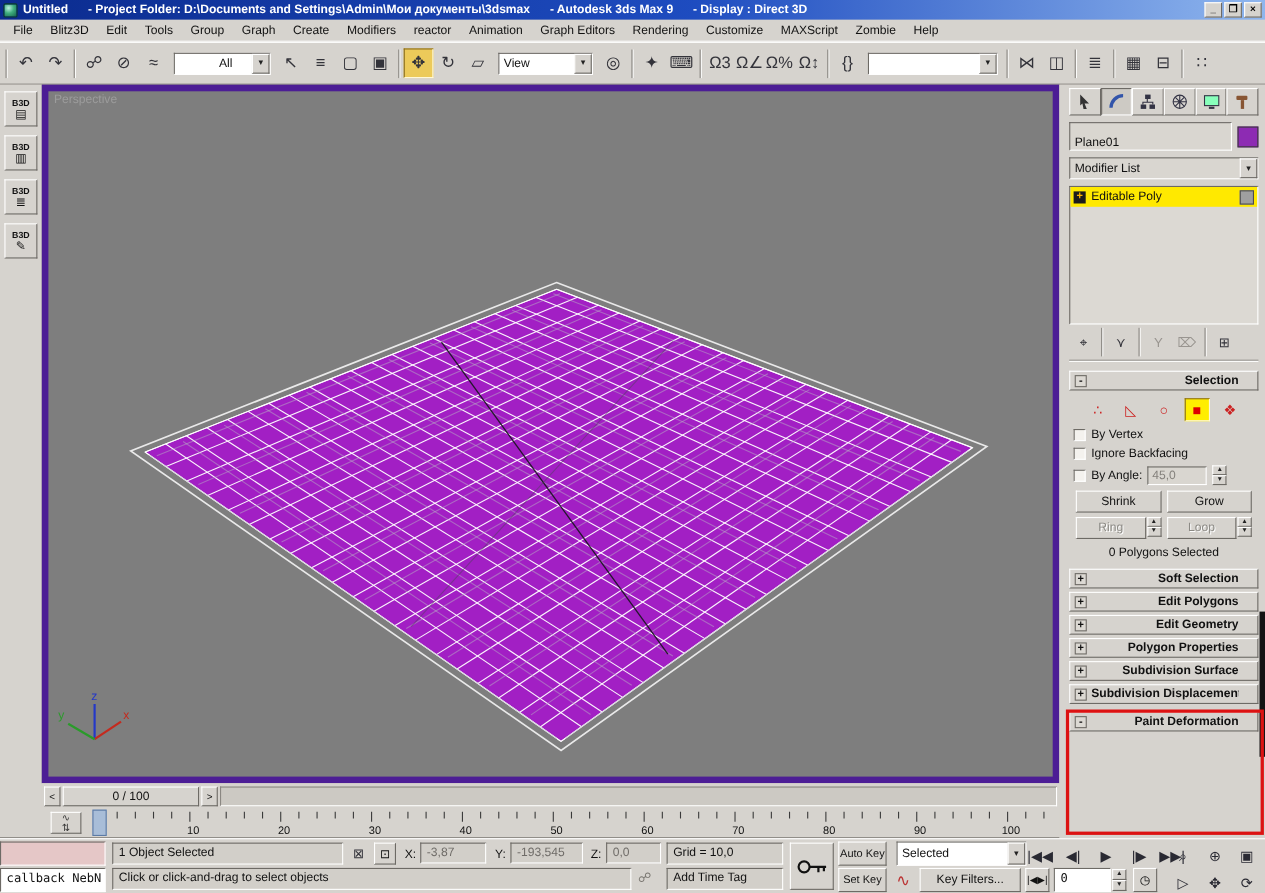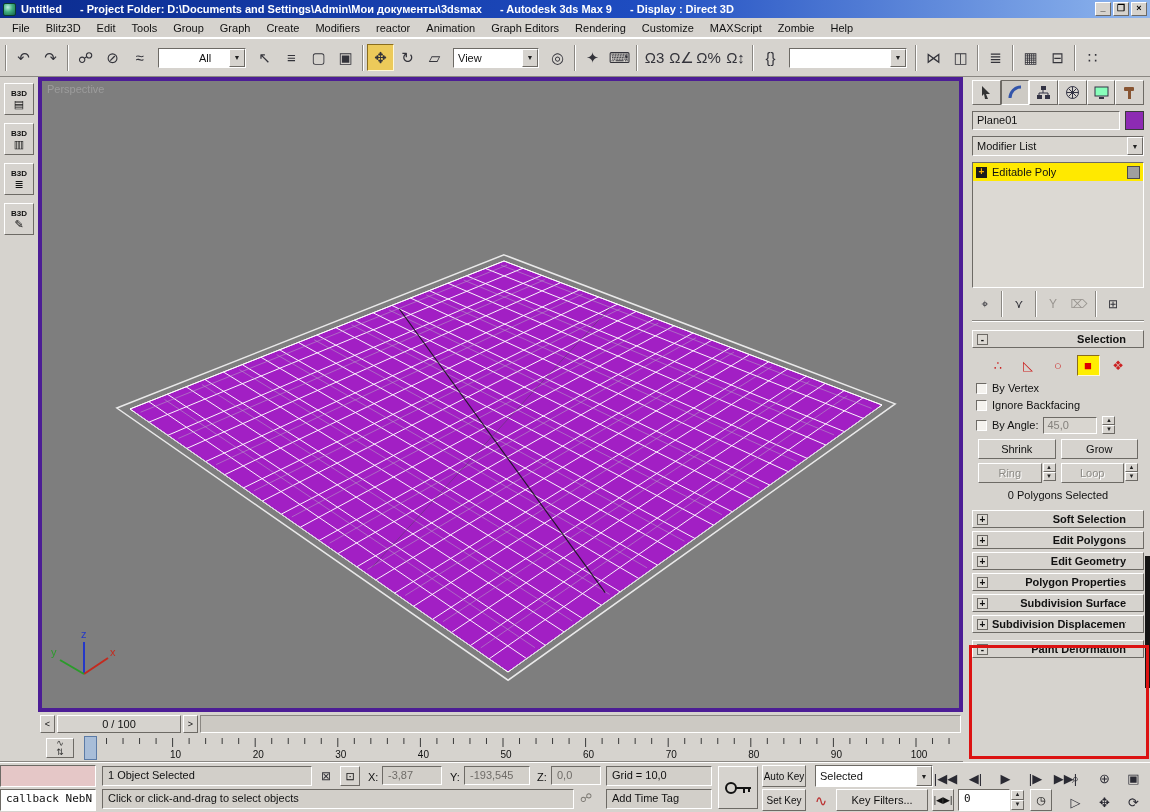--- a/index.html
+++ b/index.html
@@ -32,32 +32,32 @@
   .dd-btn{width:16px;height:100%;background:#d6d3ce;border:1px solid;border-color:#fff #6d6a65 #6d6a65 #fff;font-size:7px;display:flex;align-items:center;justify-content:center;color:#222}
 
   
   .left-strip{position:absolute;left:0;top:77px;width:38px;height:658px;background:#d6d3ce;padding-top:6px}
   .b3d{width:30px;height:32px;margin:0 auto 8px auto;background:#d6d3ce;border:1px solid;border-color:#fff #6d6a65 #6d6a65 #fff;
     display:flex;flex-direction:column;align-items:center;justify-content:center}
   .b3d-l{font-size:8px;font-weight:bold;line-height:9px}
   .b3d-g{font-size:11px;line-height:12px}
 
   
-  .viewport{position:absolute;left:38px;top:77px;width:925px;height:635px;background:#7e7e7e;border:4px solid #4c1d95;overflow:hidden}
+  .viewport{position:absolute;left:38px;top:77px;width:925px;height:635px;background:#7e7e7e;border:6px solid #4c1d95;overflow:hidden}
   .vp-label{position:absolute;left:5px;top:2px;color:#9c9c9c;z-index:3}
   #vp-svg{position:absolute;left:0;top:0;z-index:1}
   .axis-tripod{position:absolute;left:6px;bottom:22px;z-index:2}
 
   
   .panel{position:absolute;left:963px;top:77px;width:187px;height:685px;background:#d6d3ce;padding:3px 6px 0 9px}
   .tabs{display:flex;height:25px;margin-bottom:6px}
   .tab{flex:1;display:flex;align-items:center;justify-content:center;background:#d6d3ce;border:1px solid;border-color:#fff #6d6a65 #6d6a65 #fff}
   .tab.selected{border-color:#6d6a65 #fff #fff #6d6a65;background:#cdcac4}
   .name-row{display:flex;gap:5px;margin-bottom:6px;align-items:center}
-  .name-field{flex:1;height:19px;background:#d9d6d0;border:1px solid;border-color:#6d6a65 #fff #fff #6d6a65;padding:2px 4px}
+  .name-field{flex:1;height:19px;background:#d9d6d0;border:1px solid;border-color:#6d6a65 #fff #fff #6d6a65;padding:12px 4px}
   .color-swatch{width:19px;height:19px;border:1px solid #3a3a3a}
   .modlist{margin:0 0 6px 0;height:20px}
   .stack{height:126px;background:#dcd9d3;border:1px solid;border-color:#6d6a65 #fff #fff #6d6a65;margin-bottom:4px;overflow:hidden}
   .stack-row{height:18px;background:#ffe900;display:flex;align-items:center;padding:0 3px;gap:5px}
   .sq-plus{width:11px;height:11px;background:#1c1c1c;color:#ffb400;font-size:10px;line-height:10px;text-align:center;font-weight:bold}
   .stack-swatch{width:13px;height:13px;background:#9f9f9f;border:1px solid #4c4c4c;margin-left:auto}
   .stack-tools{display:flex;align-items:center;height:24px;margin-bottom:3px}
   .stack-tools .tbtn{width:26px;height:21px;font-size:12px}
   .panel-divider{height:0;border-top:1px solid #8a8782;border-bottom:1px solid #fff;margin:4px 0 8px 0}
 

